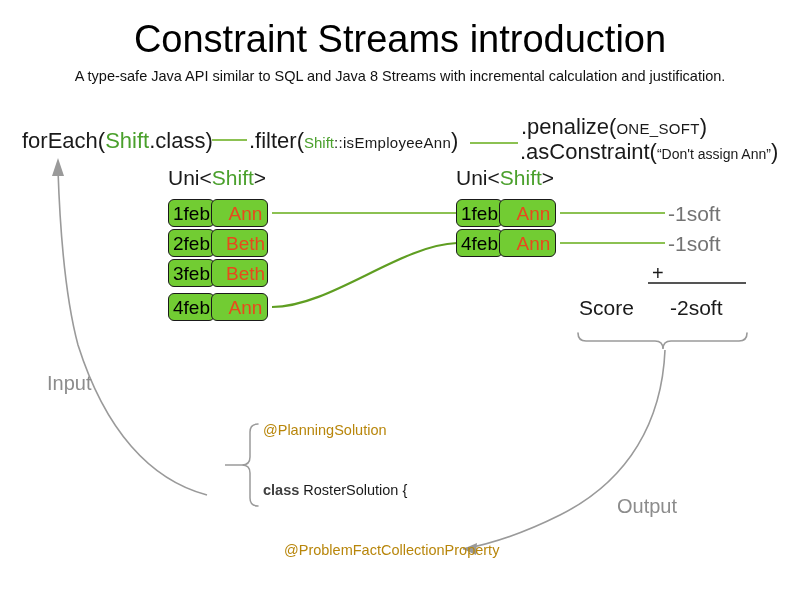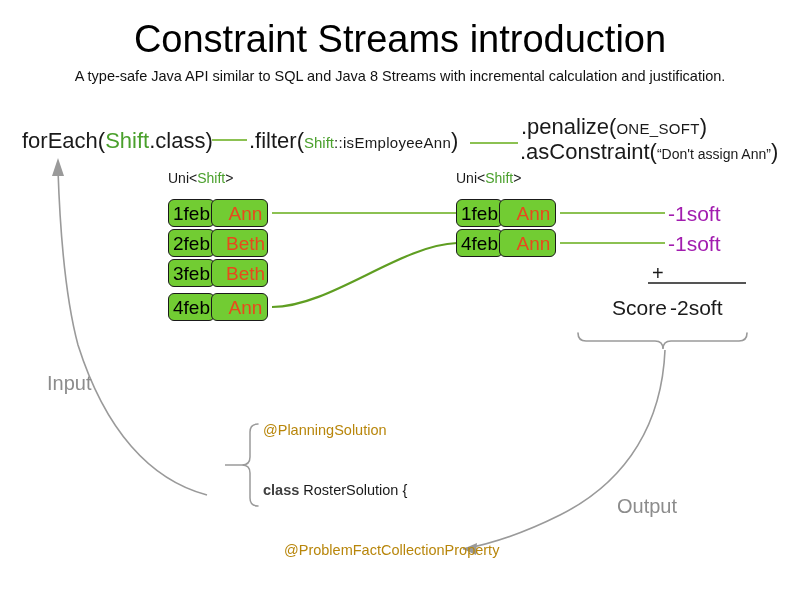--- a/index.html
+++ b/index.html
@@ -72,21 +72,21 @@
     font-size: 14px;
     color: #1a1a1a;
   }
   #foreach-expr { left: 22px; top: 128px; }
   #filter-expr { left: 249px; top: 128px; }
   #penalize-expr { left: 521px; top: 114px; }
   #asconstraint-expr { left: 514px; top: 139px; margin-left: 6px; }
 
   
   .uni-label {
-    font-size: 14px;
+    font-size: 21px;
     line-height: 24px;
     color: #1a1a1a;
     white-space: nowrap;
   }
   .uni-label .type { color: #4aa02c; }
   #uni-left { left: 168px; top: 166px; }
   #uni-right { left: 456px; top: 166px; }
 
   
   .fact-row {
@@ -115,27 +115,27 @@
     border-radius: 6px;
     margin-left: -4px;
     color: #e8491d;
     padding-left: 12px;
   }
 
   
   .soft-val {
     font-size: 21px;
     line-height: 24px;
-    color: #a21caf;
+    color: #737373;
     white-space: nowrap;
   }
   #soft-1 { left: 668px; top: 202px; }
   #soft-2 { left: 668px; top: 232px; }
   #plus-sign { left: 652px; top: 262px; font-size: 20px; color: #1a1a1a; }
-  #score-label { left: 579px; top: 296px; font-size: 21px; color: #1a1a1a; margin-left: 33px; }
+  #score-label { left: 579px; top: 296px; font-size: 21px; color: #1a1a1a; }
   #score-total { left: 670px; top: 296px; font-size: 21px; color: #1a1a1a; }
 
   
   .io-label {
     font-size: 20px;
     line-height: 24px;
     color: #8c8c8c;
   }
   #input-label { left: 47px; top: 371px; }
   #output-label { left: 617px; top: 494px; }

